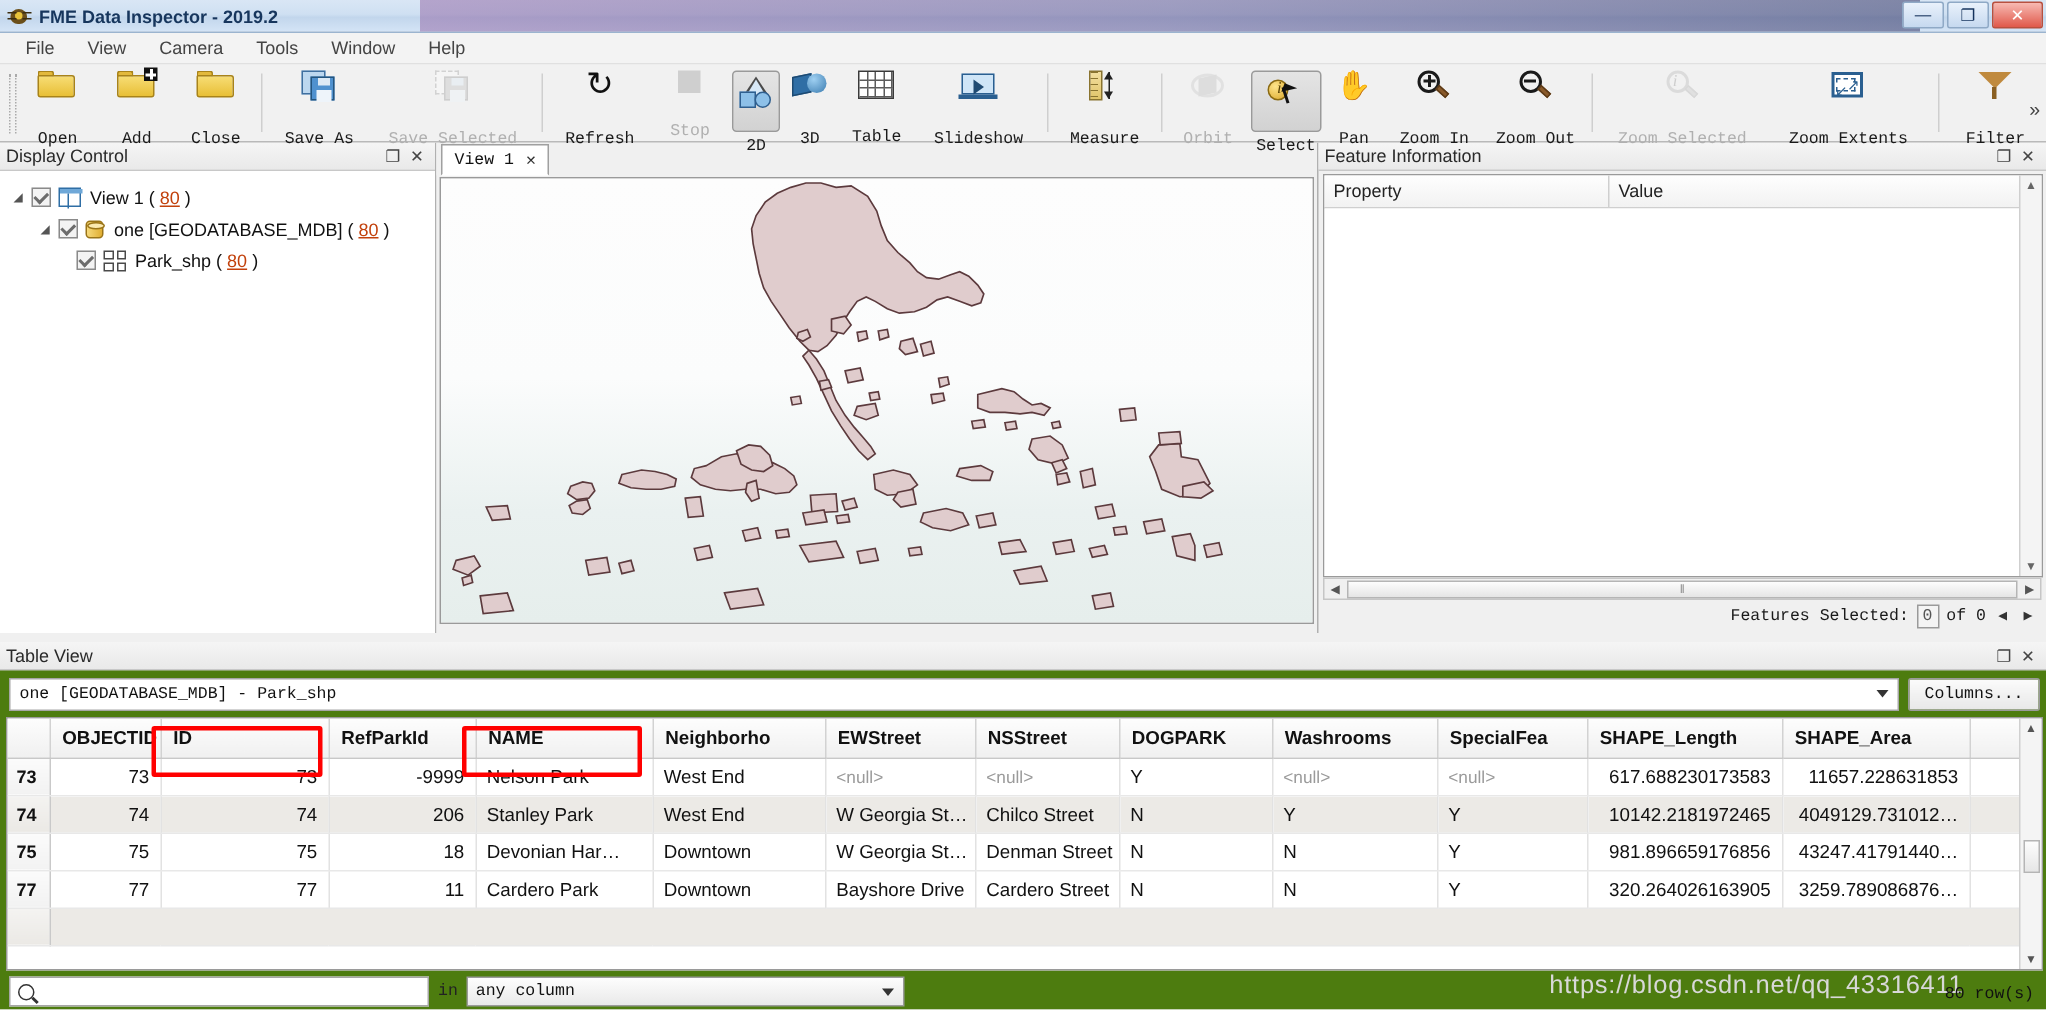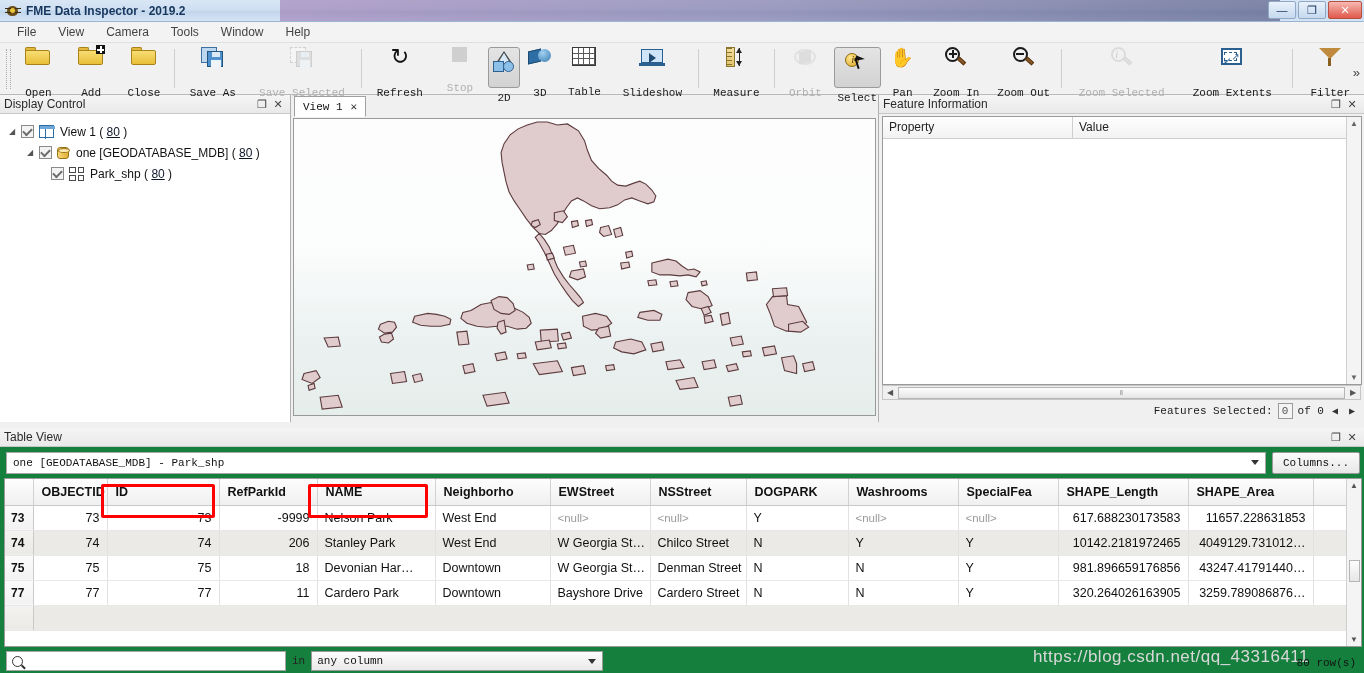--- a/index.html
+++ b/index.html
@@ -172,21 +172,21 @@
   .cbx { width:13px;height:13px;border:1px solid #8a8a8a;background:#f3f3f3;margin-right:5px;display:flex;align-items:center;justify-content:center;}
   .cbx:after{content:"";width:7px;height:4px;border-left:2px solid #6c6c6c;border-bottom:2px solid #6c6c6c;transform:rotate(-45deg);margin-bottom:2px;}
   .t-ico-view{width:15px;height:13px;border:1px solid #2f6ea5;background:#fff;margin-right:6px;position:relative;}
   .t-ico-view:before{content:"";position:absolute;left:0;top:0;width:15px;height:3px;background:#6fa8d8;}
   .t-ico-view:after{content:"";position:absolute;left:5px;top:3px;width:1px;height:10px;background:#2f6ea5;}
   .t-ico-db{width:13px;height:14px;margin-right:6px;position:relative;}
   .t-ico-db .cy{position:absolute;left:0;top:1px;width:12px;height:12px;background:linear-gradient(to right,#f6d97a,#e0ae33);border:1px solid #9a7418;border-radius:3px;}
   .t-ico-db .cy:before{content:"";position:absolute;left:0;top:0px;width:10px;height:3px;border:1px solid #9a7418;border-radius:50%;background:#fbe9b0;}
   .t-ico-tbl{width:15px;height:14px;margin-right:6px;display:grid;grid-template-columns:1fr 1fr;grid-template-rows:1fr 1fr;gap:2px;}
   .t-ico-tbl div{background:#fff;border:1px solid #4a4a4a;}
-  .cnt-link{color:#0f172a;text-decoration:underline;}
+  .cnt-link{color:#c2410c;text-decoration:underline;}
 
   .viewarea { flex:1; display:flex; flex-direction:column; background:#f0f0f0; }
   .tabstrip { height:22px; display:flex; align-items:flex-end; background:#f0f0f0; padding-left:3px;}
   .vtab {
     height:21px; display:flex;align-items:center; gap:8px; padding:0 8px;
     background:#fff; border:1px solid #a0a0a0; border-bottom:1px solid #fff;
     font-family:"Liberation Mono", monospace; font-size:11px; color:#111;
   }
   .vtab .x { font-size:11px; color:#333; font-weight:bold;}
   .canvas-wrap { flex:1; padding:1px 2px 6px 2px; }
@@ -206,21 +206,21 @@
   .fi-vscroll span{font-size:8px;color:#666;padding:2px 0;}
   .fi-hscroll { height:15px; margin:0 3px; background:#f0f0f0; border:1px solid #c6c6c6; display:flex; align-items:center;}
   .hs-arrow{width:14px;text-align:center;font-size:8px;color:#555;}
   .hs-thumb{flex:1;height:12px;margin:0 1px;background:linear-gradient(to bottom,#fdfdfd,#e5e5e5);border:1px solid #b5b5b5;display:flex;align-items:center;justify-content:center;font-size:8px;color:#888;}
   .fi-status{ height:22px; display:flex;align-items:center;justify-content:flex-end; padding-right:6px; gap:5px;
      font-family:"Liberation Mono",monospace; font-size:11px; color:#1a1a1a;}
   .fi-status .box{ width:15px;height:16px;border:1px solid #9a9a9a;background:#f4f4f4;text-align:center;line-height:14px;font-size:11px;color:#555;}
   .fi-status .nav{ color:#333; font-size:10px; padding:0 3px;}
 
   
-  .tableview { height: 100%; display:flex; flex-direction:column; background:#15803d;}
+  .tableview { height: 100%; display:flex; flex-direction:column; background:#4d7c0f;}
   .tv-toolbar { height:28px; display:flex; align-items:center; gap:6px; padding: 3px 4px 0 6px;}
   .tv-combo {
     flex:1; height:22px; background:#fff; border:1px solid #a6a6a6; display:flex; align-items:center;
     padding-left:6px; font-family:"Liberation Mono",monospace; font-size:11px; color:#111; position:relative;
   }
   .tv-combo .arr{ position:absolute; right:6px; top:7px; border-left:4px solid transparent;border-right:4px solid transparent;border-top:5px solid #333;}
   .tv-colbtn {
     height:22px; padding:0 10px; display:flex;align-items:center;
     background:linear-gradient(to bottom,#fbfbfb,#e8e8e8); border:1px solid #9a9a9a; border-radius:2px;
     font-family:"Liberation Mono",monospace; font-size:11px; color:#111;

